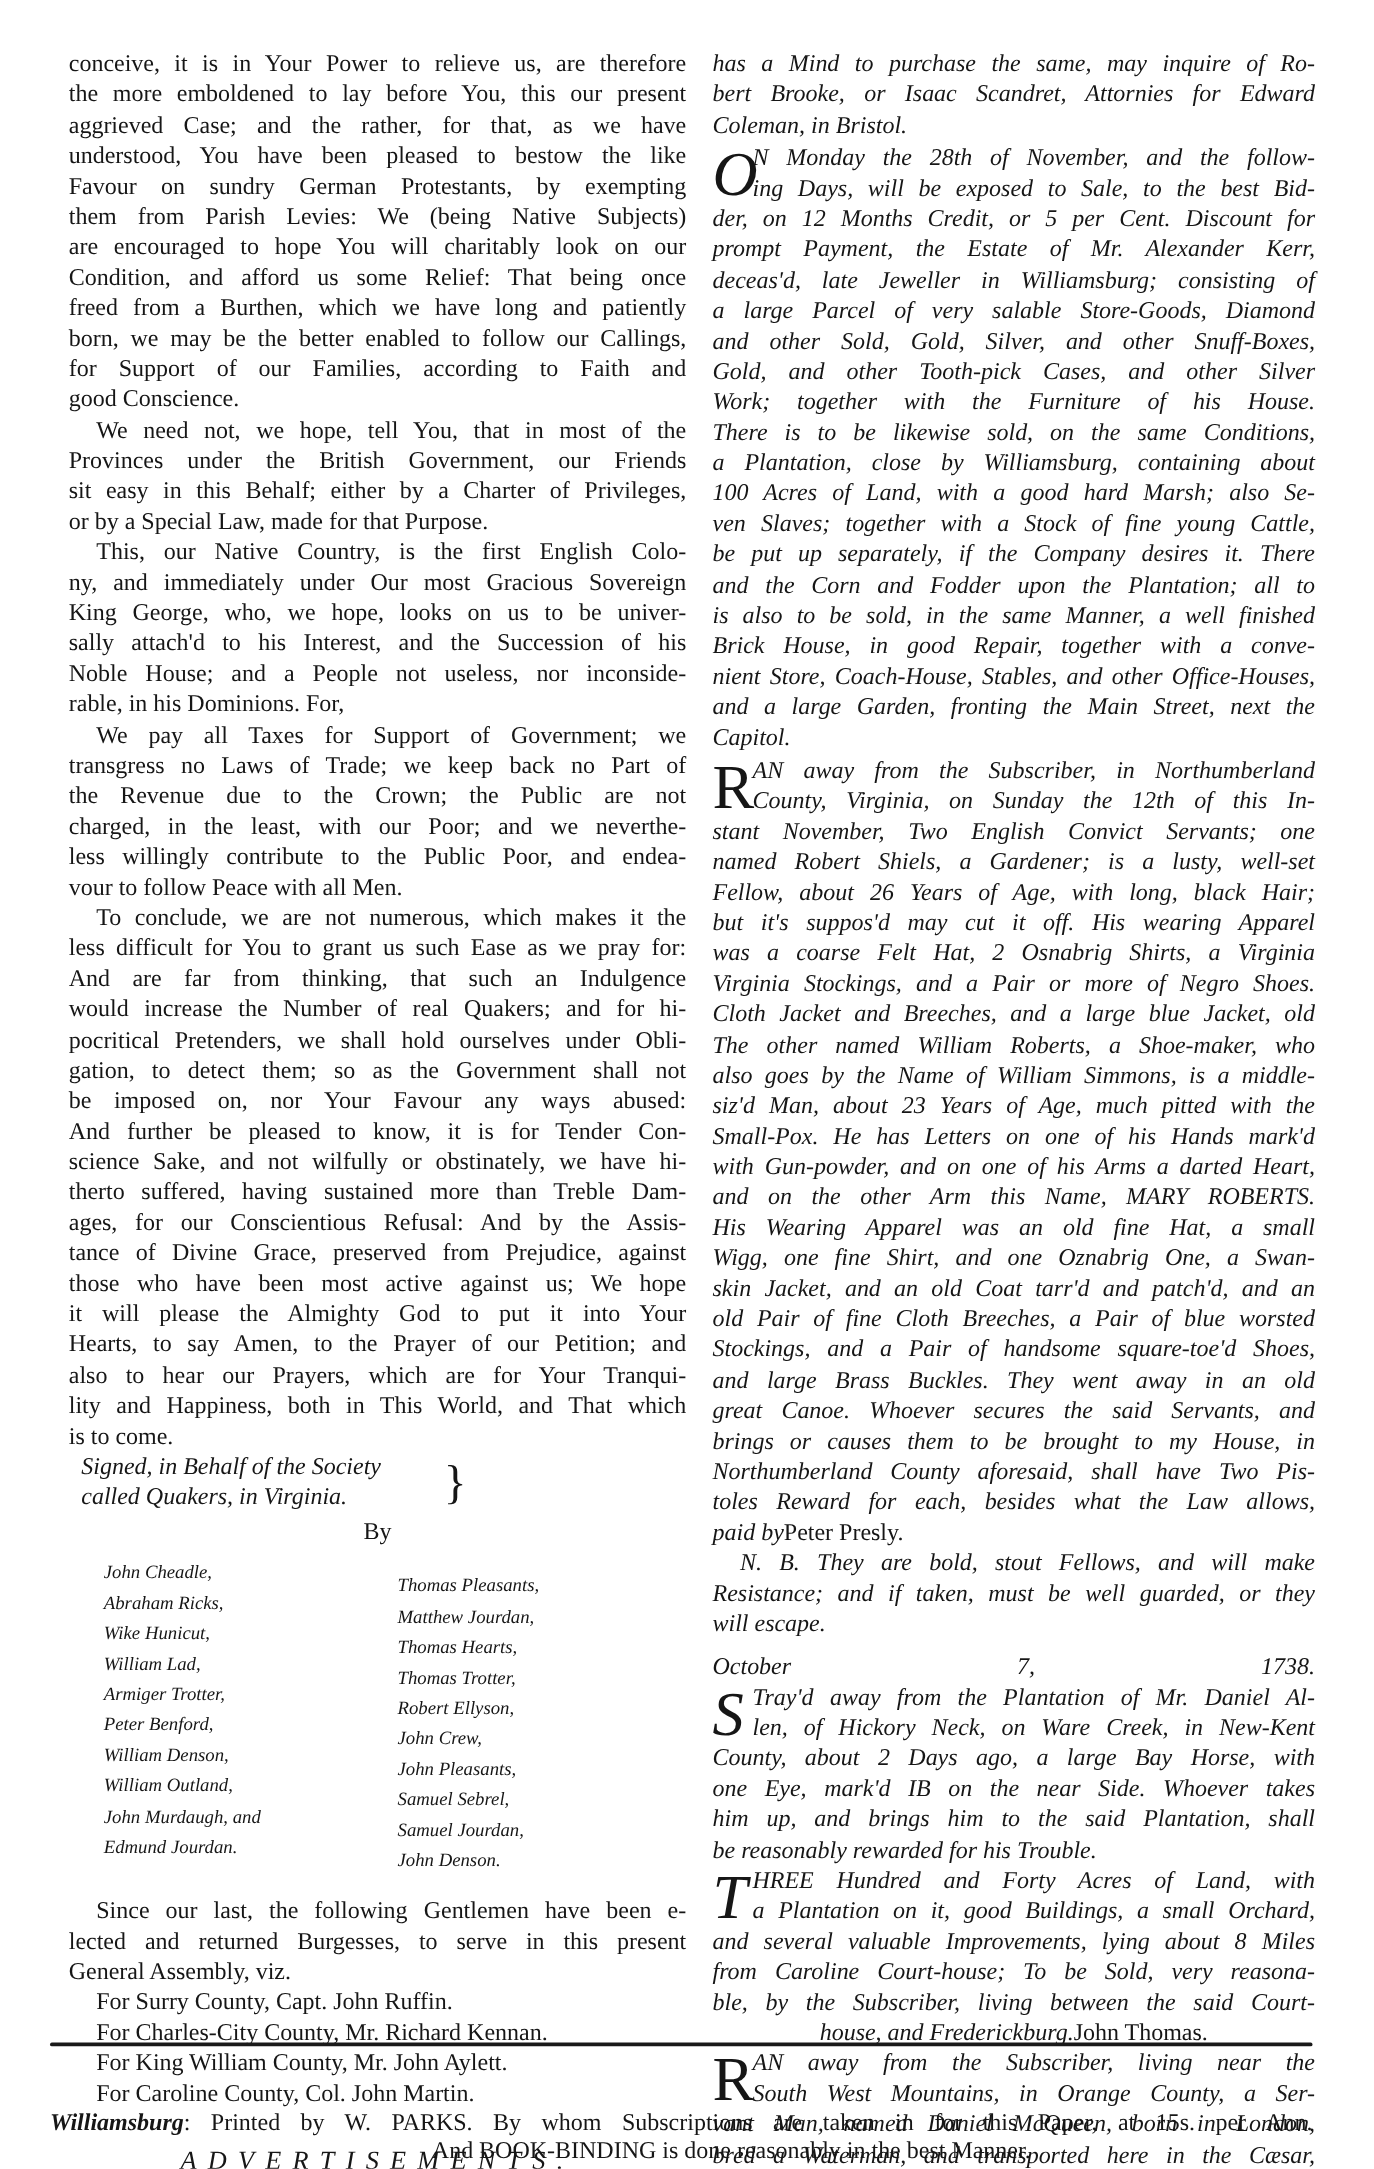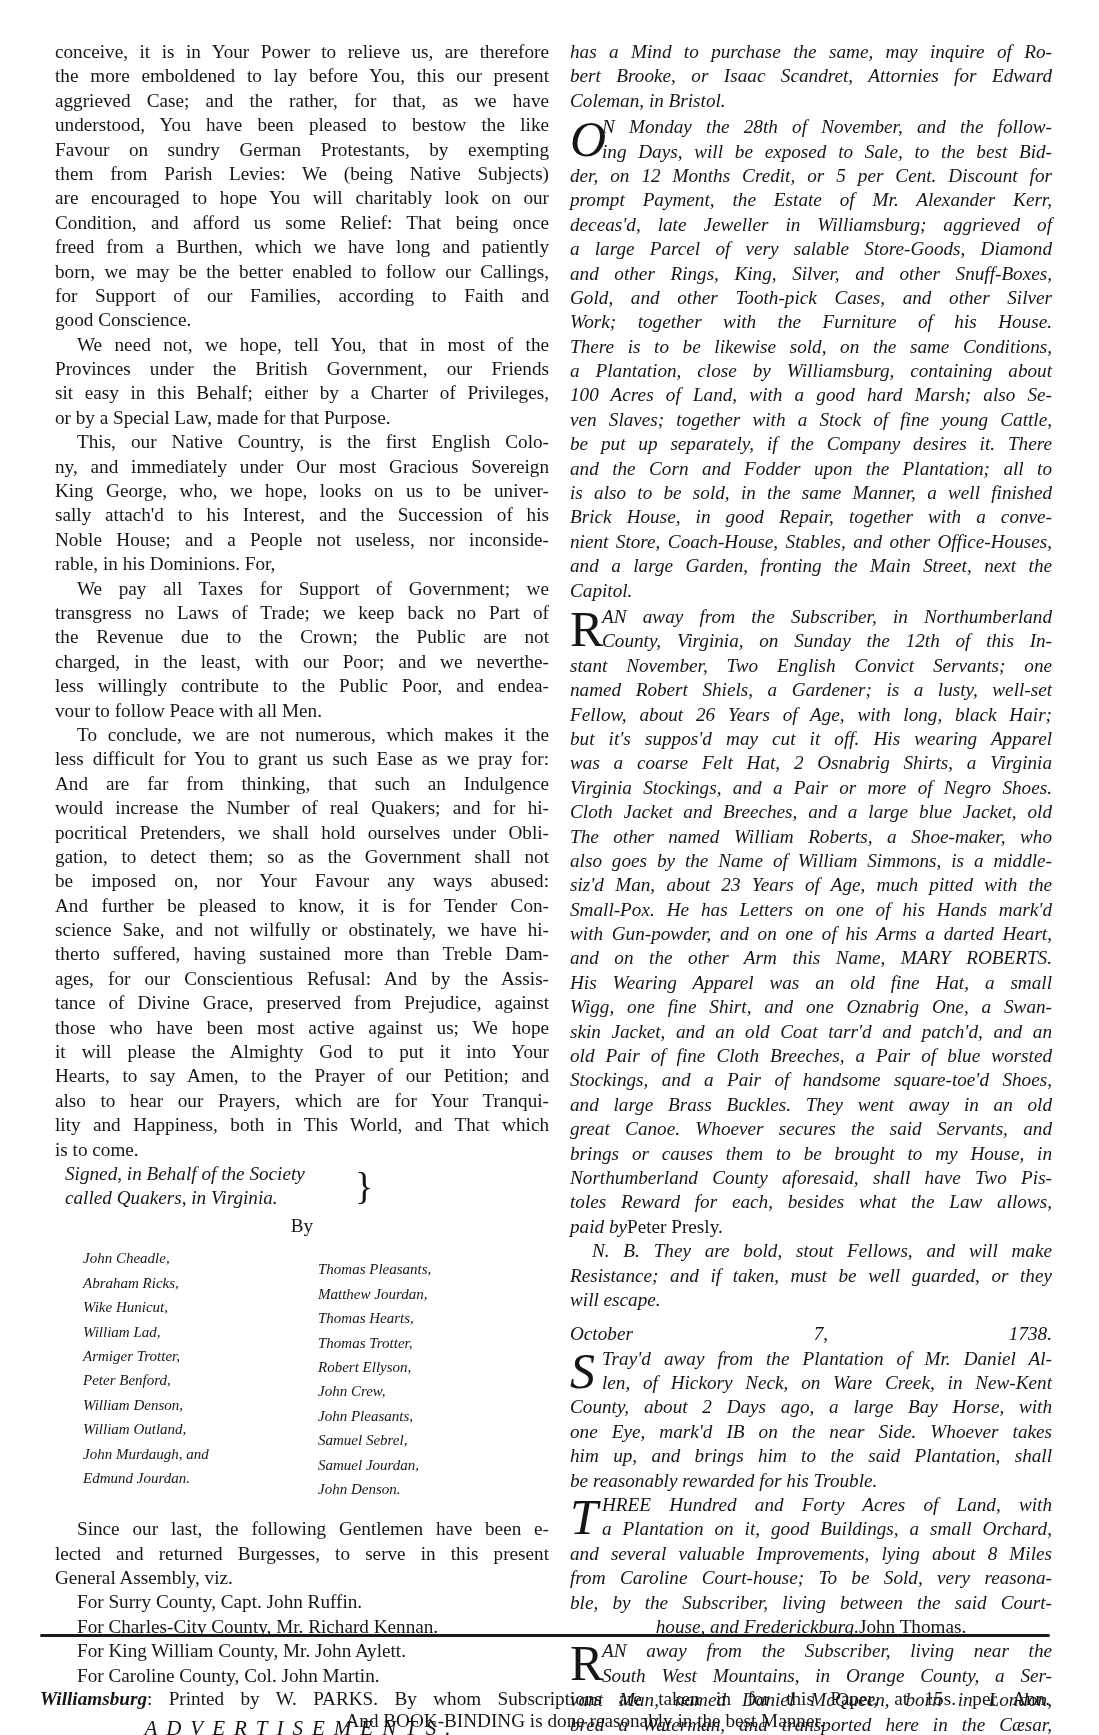--- a/index.html
+++ b/index.html
@@ -154,23 +154,23 @@
       <div class="ln last">Coleman, in Bristol.</div>
     </div>
 
   <div class="block" style="margin-top:2px;">
     <span class="dropcap">O</span>
     <div id="ad-estate-lines" class="it">
         <div class="ln hang">N Monday the 28th of November, and the follow-</div>
         <div class="ln hang">ing Days, will be exposed to Sale, to the best Bid-</div>
         <div class="ln">der, on 12 Months Credit, or 5 per Cent. Discount for</div>
         <div class="ln">prompt Payment, the Estate of Mr. Alexander Kerr,</div>
-        <div class="ln">deceas'd, late Jeweller in Williamsburg; aggrieved of</div>
+        <div class="ln">deceas'd, late Jeweller in Williamsburg; consisting of</div>
         <div class="ln">a large Parcel of very salable Store-Goods, Diamond</div>
-        <div class="ln">and other Rings, King, Silver, and other Snuff-Boxes,</div>
+        <div class="ln">and other Sold, Gold, Silver, and other Snuff-Boxes,</div>
         <div class="ln">Gold, and other Tooth-pick Cases, and other Silver</div>
         <div class="ln">Work; together with the Furniture of his House.</div>
         <div class="ln">There is to be likewise sold, on the same Conditions,</div>
         <div class="ln">a Plantation, close by Williamsburg, containing about</div>
         <div class="ln">100 Acres of Land, with a good hard Marsh; also Se-</div>
         <div class="ln">ven Slaves; together with a Stock of fine young Cattle,</div>
         <div class="ln">be put up separately, if the Company desires it. There</div>
         <div class="ln">and the Corn and Fodder upon the Plantation; all to</div>
         <div class="ln">is also to be sold, in the same Manner, a well finished</div>
         <div class="ln">Brick House, in good Repair, together with a conve-</div>

